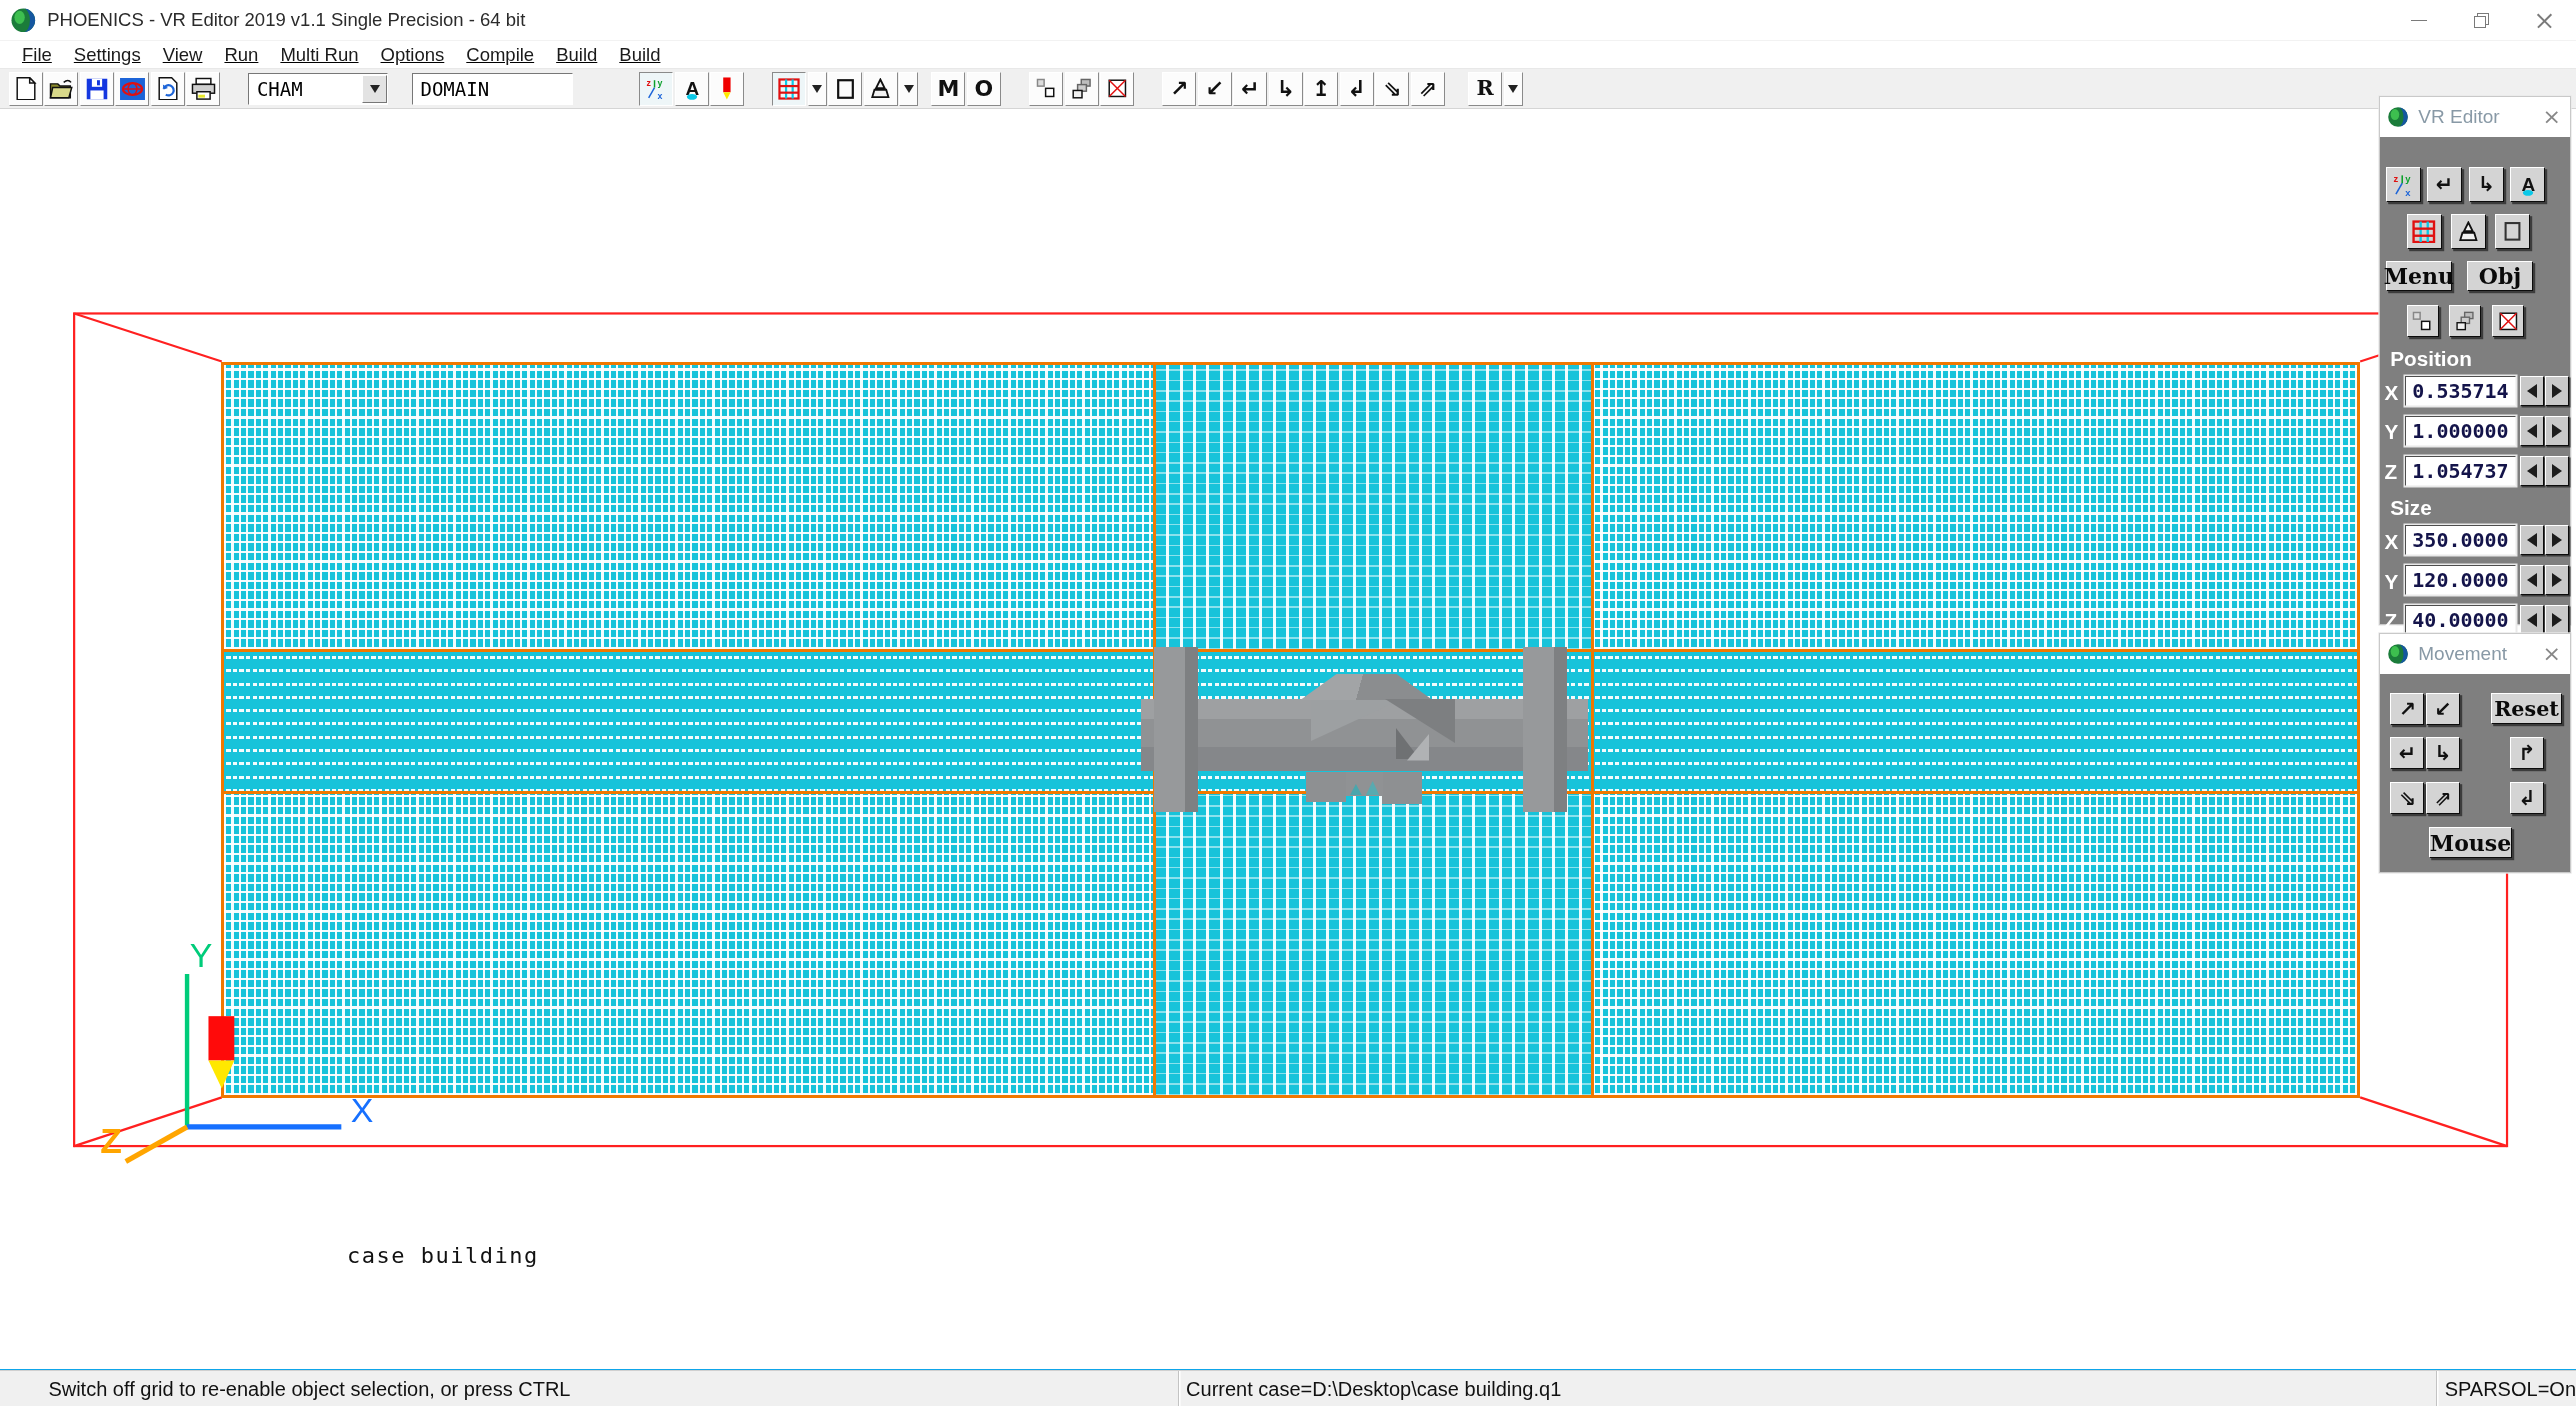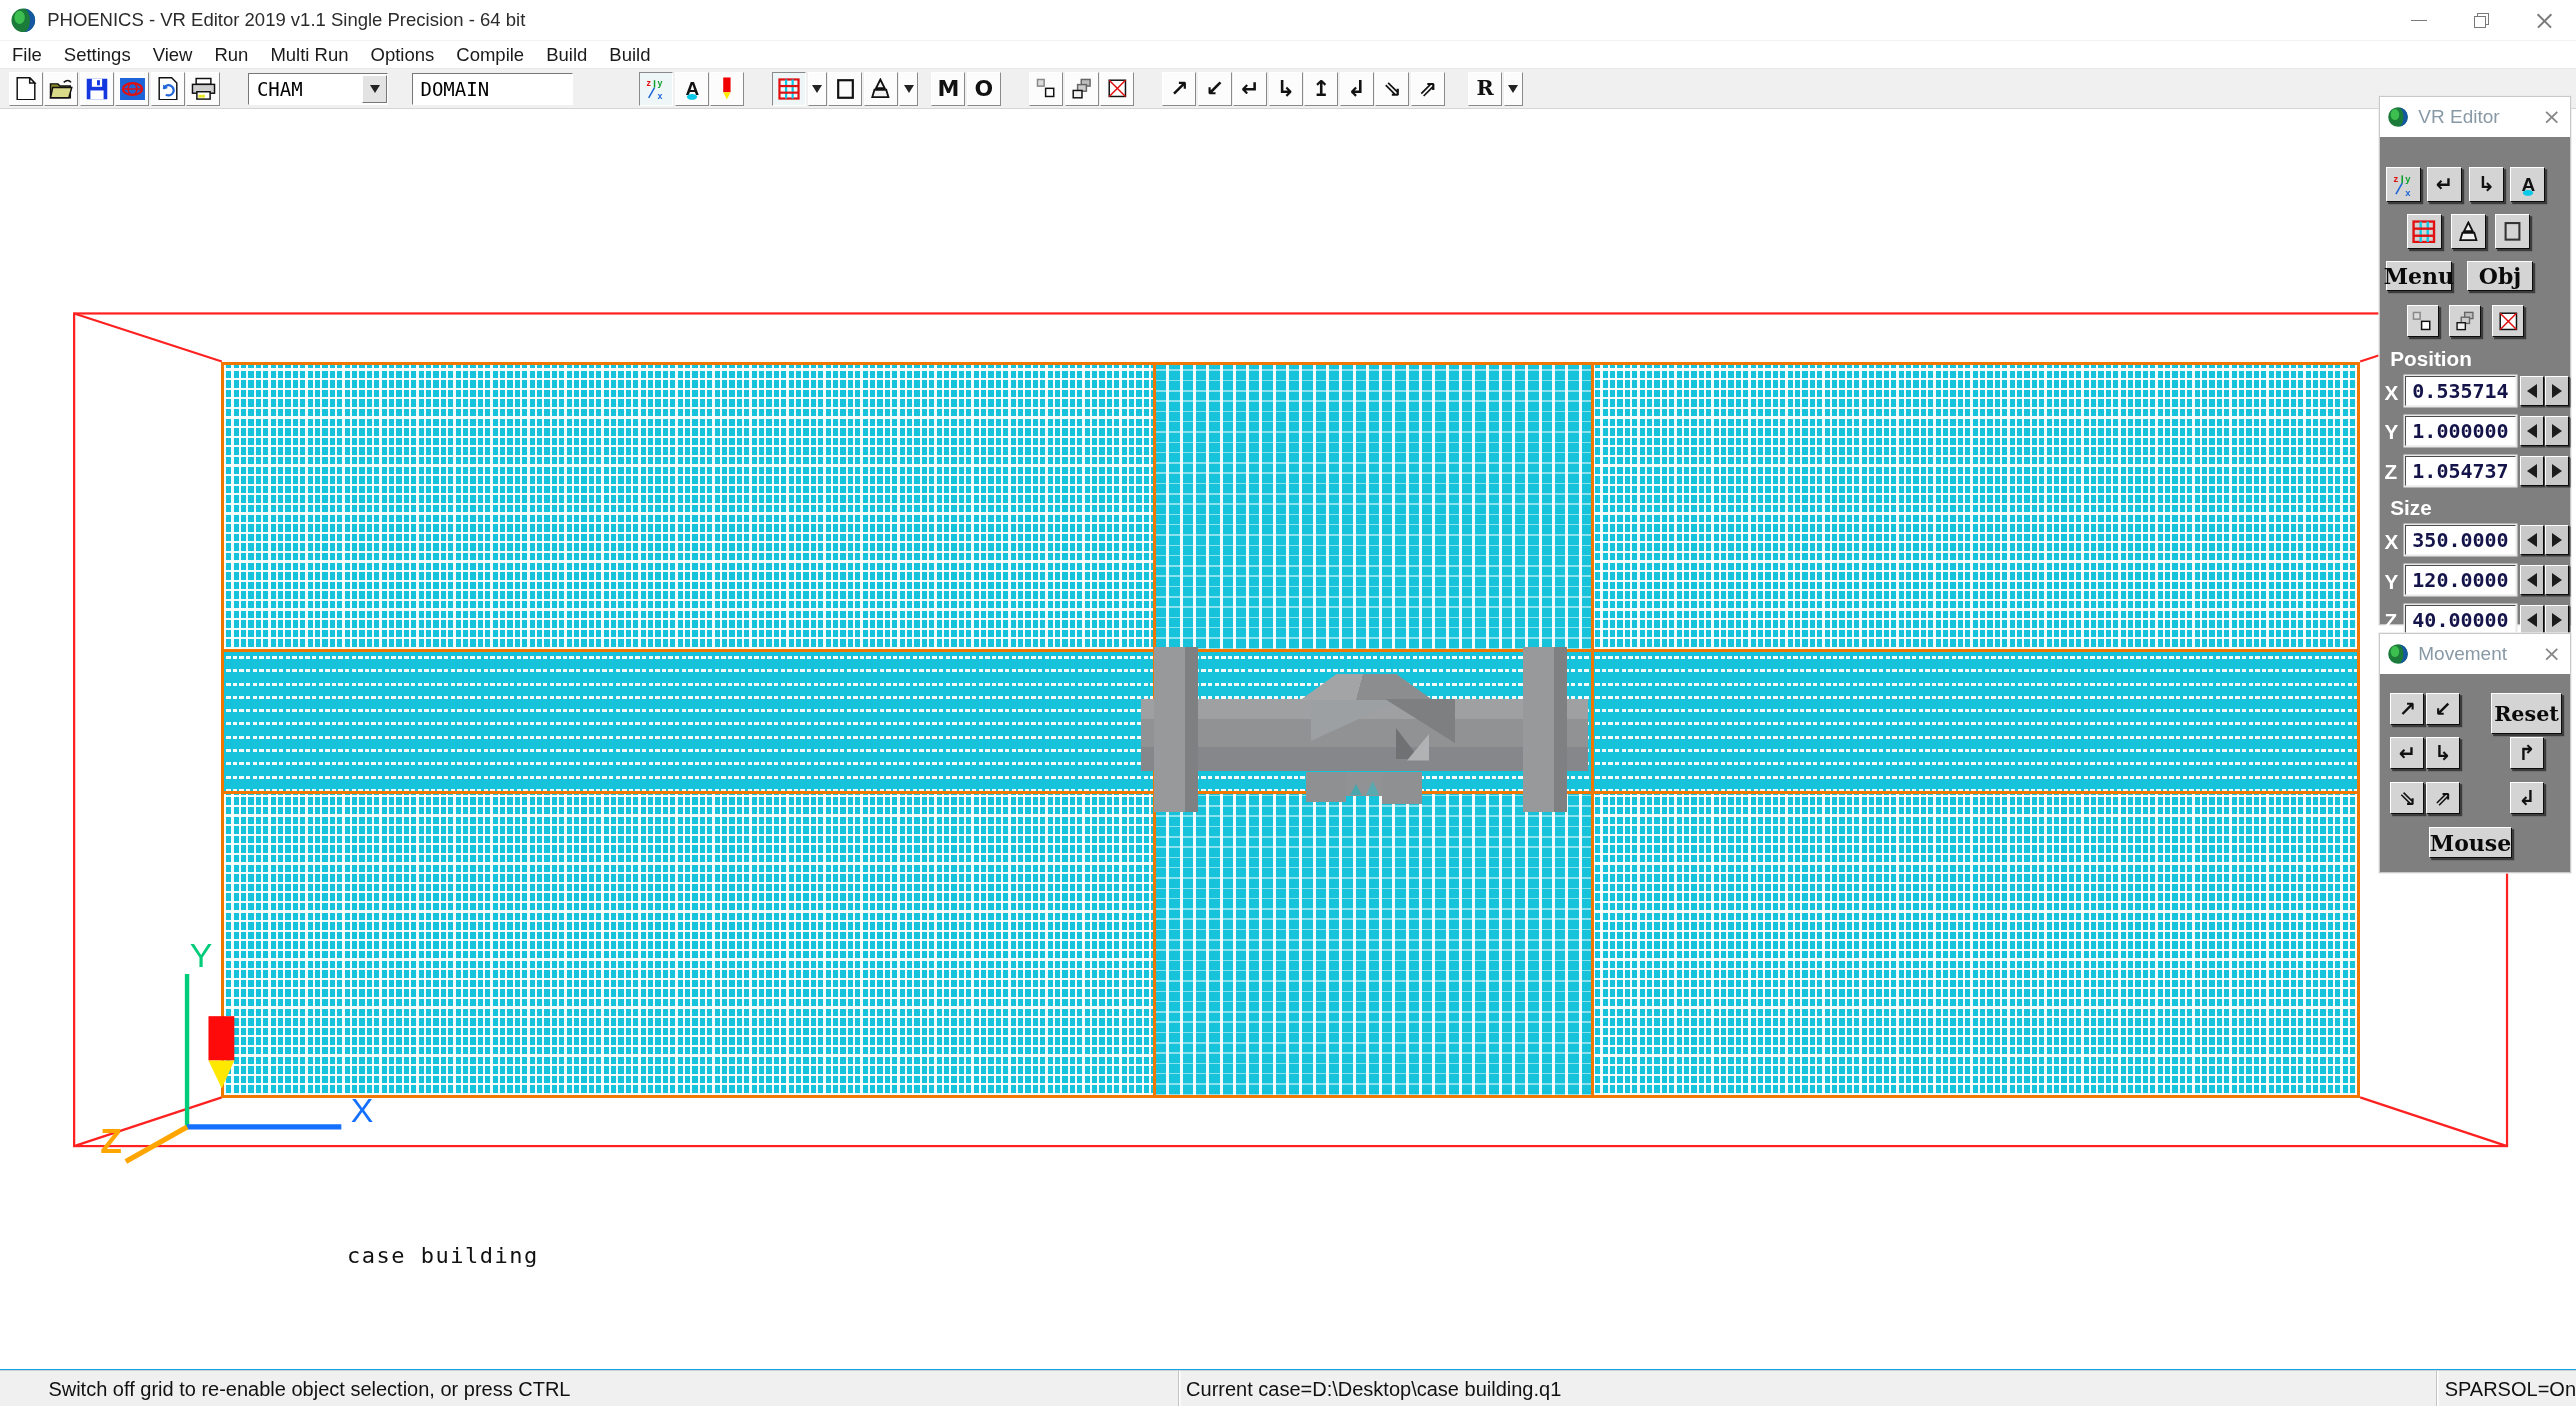--- a/index.html
+++ b/index.html
@@ -17,21 +17,21 @@
   .min-glyph { width:16px; height:1.5px; background:#7a7a7a; }
   .restore-glyph { position:relative; width:14.8px; height:14.8px; }
   .restore-glyph .r1 { position:absolute; left:0; bottom:0; width:11.8px; height:11.8px; border:1.5px solid #7a7a7a; background:#fff; }
   .restore-glyph .r2 { position:absolute; right:0; top:0; width:11.8px; height:11.8px; border:1.5px solid #7a7a7a; }
   .close-glyph { position:relative; width:16px; height:16px; }
   .close-glyph:before, .close-glyph:after { content:""; position:absolute; left:-1.5px; top:7.4px; width:19px; height:1.5px; background:#7a7a7a; }
   .close-glyph:before { transform:rotate(45deg); } .close-glyph:after { transform:rotate(-45deg); }
 
   
   .menubar { position:absolute; left:0; top:41px; width:100%; height:28px; background:#ffffff;
-             display:flex; align-items:center; padding-left:1px; border-bottom:0.7px solid #e8e8e8; }
+             display:flex; align-items:center; padding-left:11px; border-bottom:0.7px solid #e8e8e8;text-decoration:underline; }
   .menuitem { font-size:18.5px; color:#1a1a1a; padding:0 11px; }
 
   
   .toolbar { position:absolute; left:0; top:69px; width:100%; height:40px; background:#f0f0f0;
              display:flex; align-items:center; border-bottom:0.7px solid #d5d5d5; }
   .tb { width:34px; height:34px; margin-right:1.5px; background:#fcfcfc; border:1.5px solid;
         border-color:#ffffff #8a8a8a #8a8a8a #ffffff; display:flex; align-items:center; justify-content:center; }
   .tb.pressed { border-color:#8a8a8a #ffffff #ffffff #8a8a8a; background:#eef6f8; }
   .tb.narrow { width:19px; }
   .ico-txt { font-family:"DejaVu Sans", sans-serif; font-size:22px; font-weight:bold; color:#111; line-height:1; }
@@ -506,21 +506,21 @@
       <span class="pt-text">Movement</span>
       <span class="pclose">×</span>
     </div>
 
     <div class="pbtn" style="left:10.3px;top:59px;width:34px;height:32px">
         <span class="ico-txt">↗</span>
       </div>
     <div class="pbtn" style="left:46px;top:59px;width:34px;height:32px">
         <span class="ico-txt">↙</span>
       </div>
-    <div class="pbtn serifbtn" style="left:111px;top:59px;width:71px;height:41px;font-size:20.7px">Reset</div>
+    <div class="pbtn serifbtn" style="left:111px;top:59px;width:71px;height:31px;font-size:20.7px">Reset</div>
 
     <div class="pbtn" style="left:10.3px;top:103px;width:34px;height:32px">
         <span class="ico-txt">↵</span>
       </div>
     <div class="pbtn" style="left:46px;top:103px;width:34px;height:32px">
         <span class="ico-txt">↳</span>
       </div>
     <div class="pbtn" style="left:130px;top:103px;width:34px;height:32px">
         <span class="ico-txt">↱</span>
       </div>

